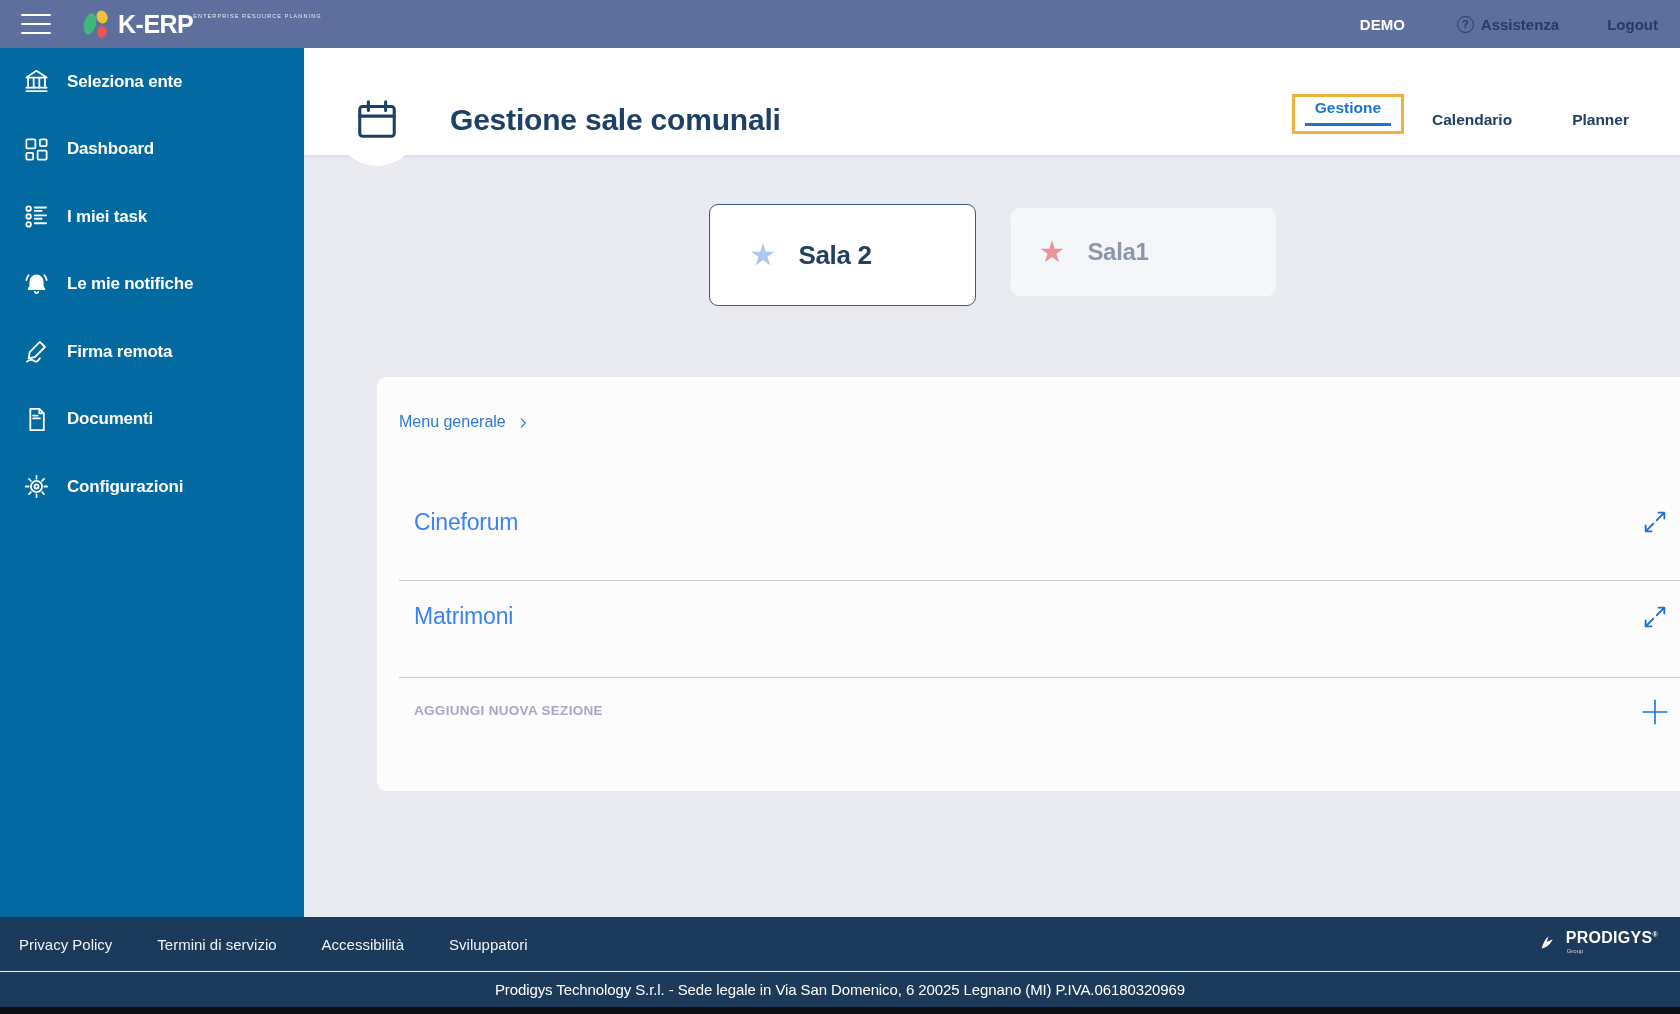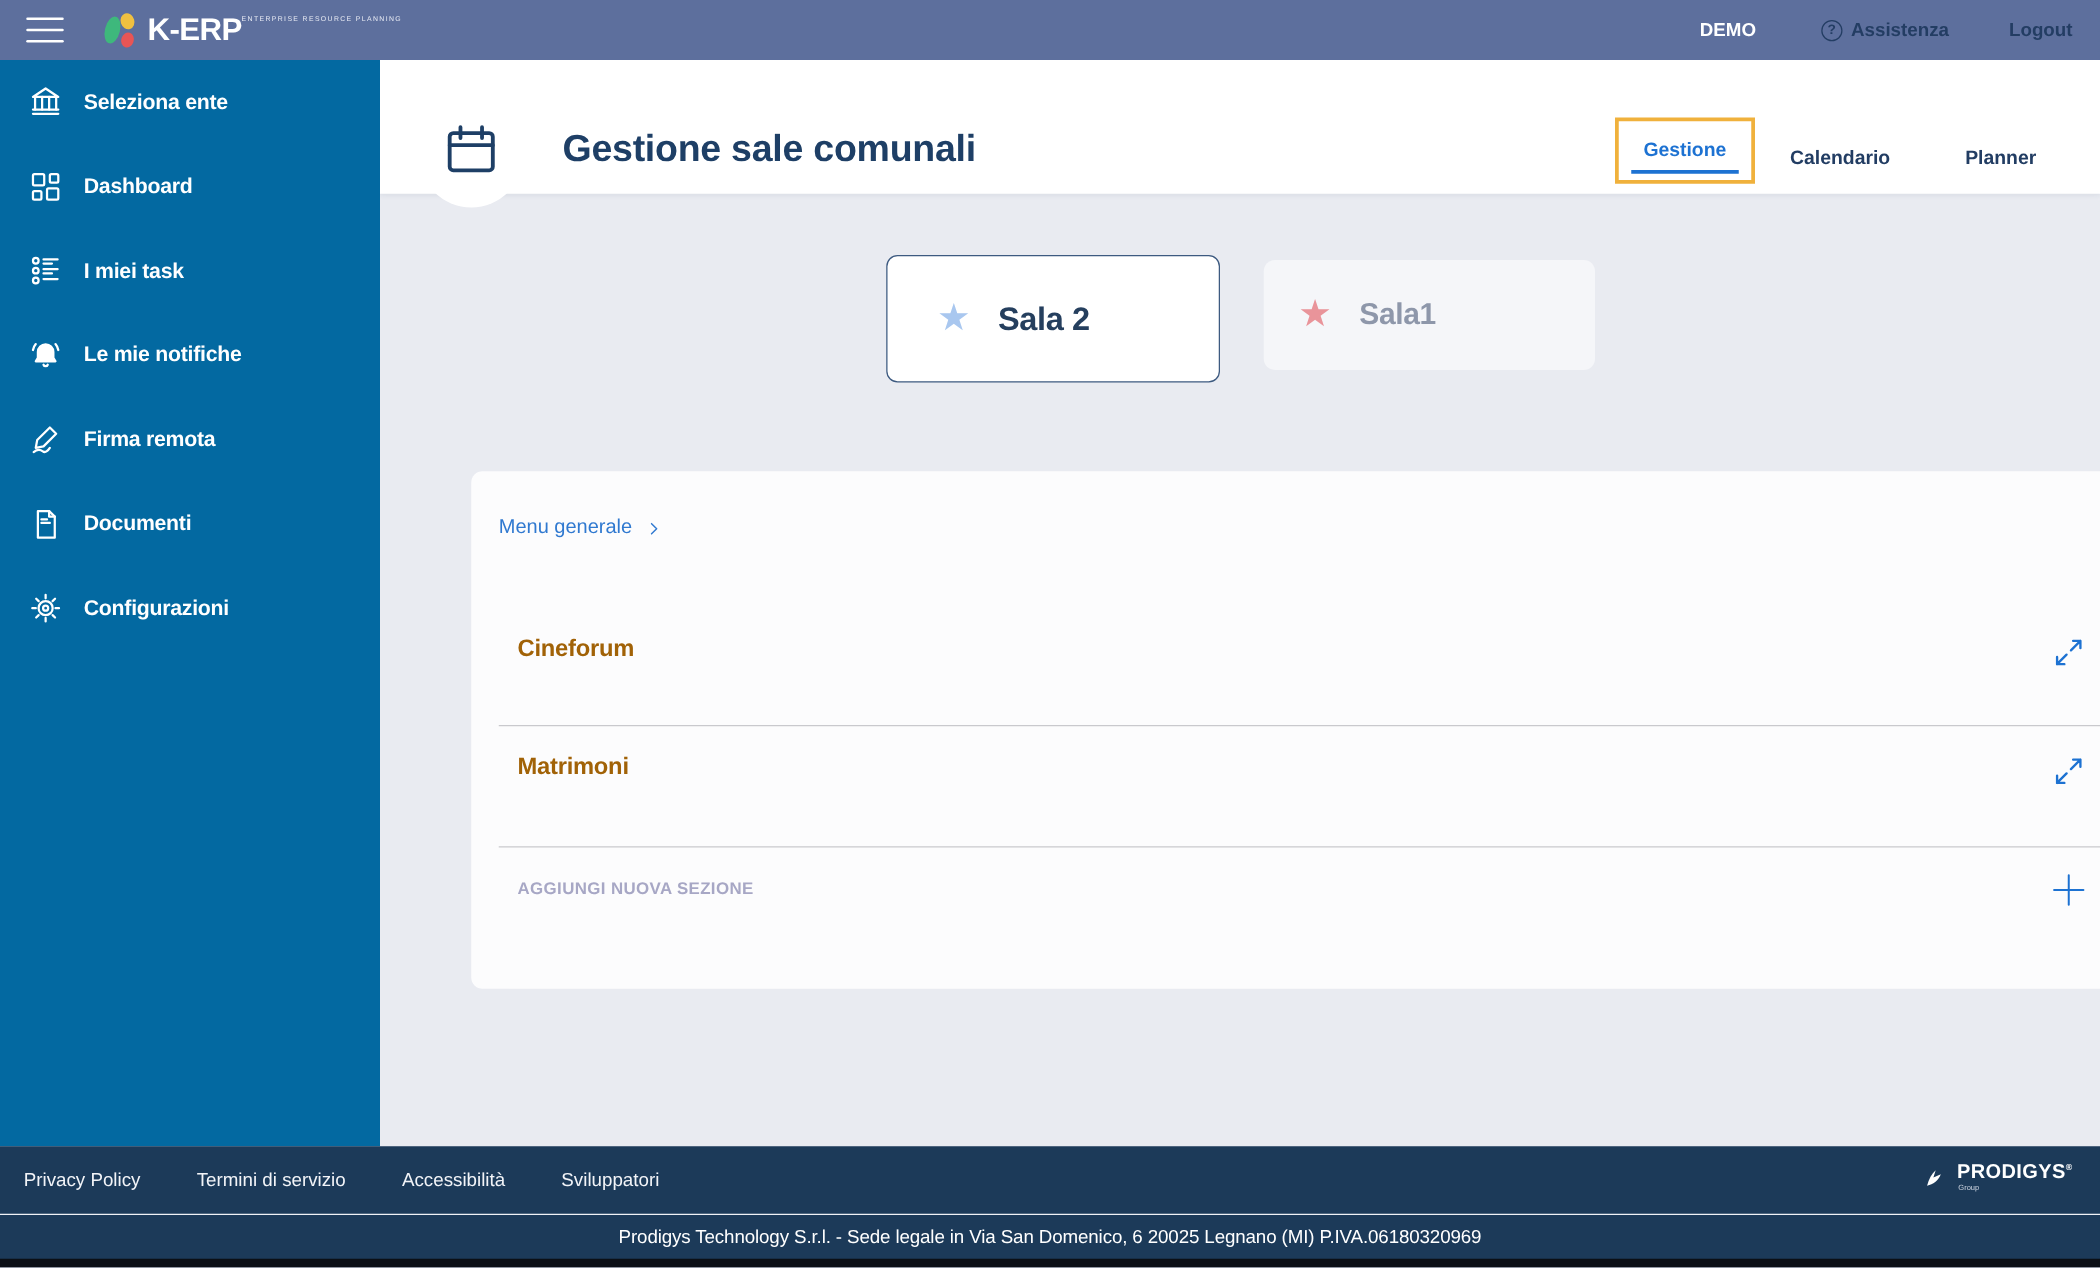--- a/index.html
+++ b/index.html
@@ -41,21 +41,21 @@
   .header-band { position:absolute; top:0; left:0; width:1376px; height:107px; background:#ffffff;
                  box-shadow:0 2px 4px rgba(40,60,90,0.08); }
   .icon-circle { position:absolute; left:31px; top:34px; width:84px; height:84px; border-radius:50%;
                  background:#ffffff; display:flex; align-items:center; justify-content:center; z-index:5; }
   .icon-circle svg { width:46px; height:46px; stroke:#1e3f66; fill:none; stroke-width:1.6;
                      stroke-linecap:round; stroke-linejoin:round; margin-top:-10px; }
   .page-title { position:absolute; left:146px; top:55px; color:#1e3f66; font-size:30px;
                 font-weight:bold; letter-spacing:-0.2px; }
   .tabs { position:absolute; right:35px; top:58px; display:flex; align-items:center; }
   .tab { color:#223d63; font-size:15.5px; font-weight:bold; cursor:pointer; padding:0 16px; }
-  .tab-highlight { border:3px solid #f0b13c; background:#ffffff; padding:15px 10px 5px 10px;
+  .tab-highlight { border:3px solid #f0b13c; background:#ffffff; padding:2px 10px 5px 10px;
                    margin-top:-12px; margin-right:12px; }
   .tab.active { color:#1d72d2; border-bottom:3px solid #1d72d2; padding:0 10px 6px 10px; }
   .tab-cal { margin-right:28px; }
 
   
   .rooms { position:absolute; top:156px; left:0; width:1376px; display:flex; justify-content:center; }
   .room-card { display:flex; align-items:center; cursor:pointer; }
   .room-selected { width:267px; height:102px; background:#ffffff; border:1.5px solid #3d5a80;
                    border-radius:9px; padding-left:40px; }
   .room-plain { width:265px; height:88px; background:#f5f6f9; border-radius:9px;
@@ -66,22 +66,22 @@
   .room-selected .room-label { color:#253f5e; font-size:26px; font-weight:bold; letter-spacing:-0.3px;text-align:right; }
   .room-plain .room-label { color:#8e97aa; font-size:24px; font-weight:bold; letter-spacing:-0.3px; }
 
   
   .panel { position:absolute; left:25px; top:329px; width:1327px; height:414px;
            background:#fcfcfd; border-radius:9px;margin-left:48px; }
   .breadcrumb { position:absolute; left:22px; top:36px; display:flex; align-items:center;
                 color:#3079d0; font-size:16px; cursor:pointer; }
   .breadcrumb svg { width:14px; height:14px; stroke:#3079d0; fill:none; stroke-width:2;
                     stroke-linecap:round; stroke-linejoin:round; margin-left:10px; margin-top:2px; }
-  .section-label { position:absolute; left:37px; color:#a16207; font-size:19px;
-                   font-weight:bold; letter-spacing:-0.2px; }
+  .section-label { position:absolute; left:37px; color:#3b82f6; font-size:23px;
+                   font-weight:normal; letter-spacing:-0.2px; }
   .sec-1 { top:132px; } .sec-2 { top:226px; }
   .expand-btn { position:absolute; left:1264px; width:28px; height:28px; cursor:pointer; }
   .exp-1 { top:131px; } .exp-2 { top:226px; }
   .expand-btn svg { width:100%; height:100%; stroke:#1d72d2; fill:none; stroke-width:1.6;
                     stroke-linecap:round; stroke-linejoin:round; }
   .divider { position:absolute; left:22px; width:1283px; height:0; border-top:1px solid #c9c9cd; }
   .div-1 { top:203px; } .div-2 { top:300px; }
   .add-label { position:absolute; left:37px; top:326px; color:#a7a7c5; font-size:13.5px;
                font-weight:bold; letter-spacing:0.3px; cursor:pointer; }
   .add-btn { position:absolute; left:1262px; top:319px; width:32px; height:32px; cursor:pointer; }

